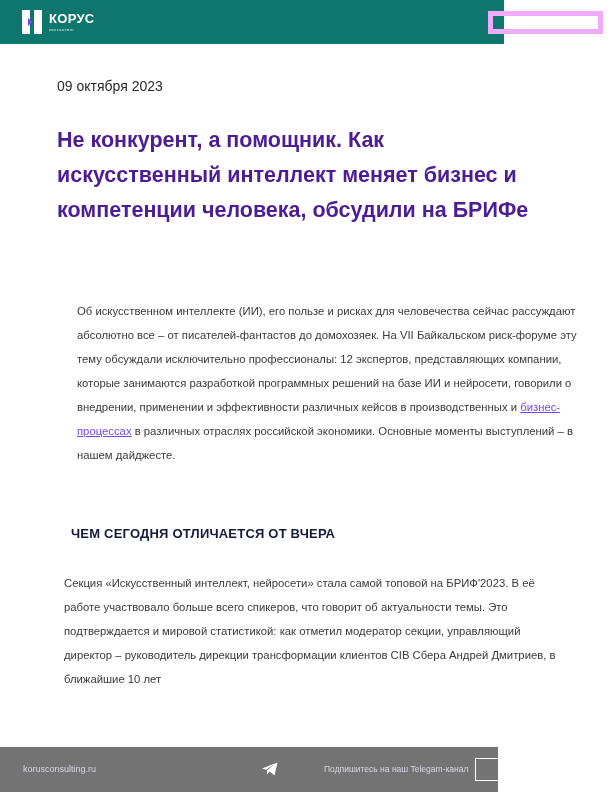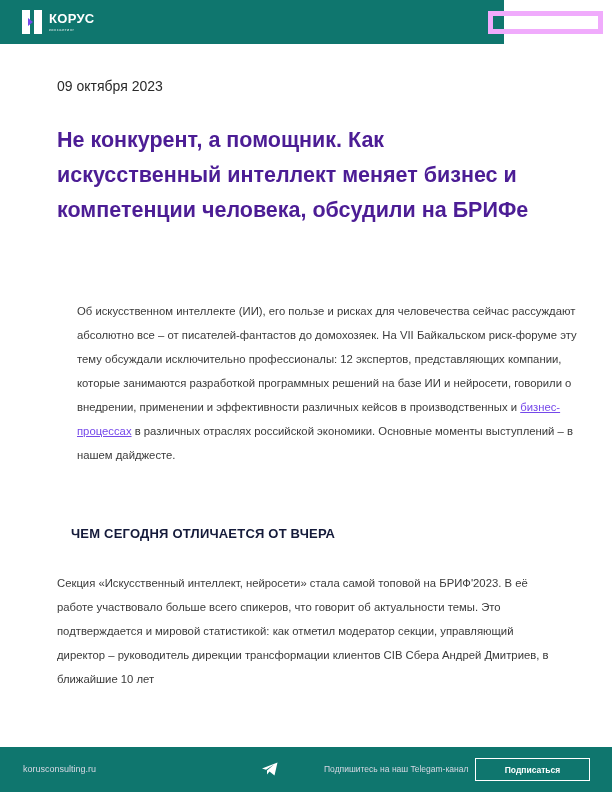--- a/index.html
+++ b/index.html
@@ -28,30 +28,30 @@
 
   .date { position: absolute; left: 57px; top: 78px; font-size: 14px; color: #2a2a2a; }
 
   .title {
     position: absolute; left: 57px; top: 123px; width: 480px;
     font-size: 21.5px; font-weight: bold; line-height: 35px; color: #4c1d95;
   }
 
   .para { position: absolute; left: 57px; width: 500px; font-size: 11.3px; line-height: 24px; color: #3a3a3a; }
   .para1 { top: 299px; margin-left: 20px; }
-  .para2 { top: 571px; }
+  .para2 { top: 571px; margin-left: 7px; }
   .link { color: #7548ea; text-decoration: underline; }
 
   .section-title {
     position: absolute; left: 71px; top: 526px; font-size: 13px; font-weight: bold;
     color: #141a3a; letter-spacing: 0.2px;
   }
 
   .footer {
-    position: absolute; left: 0; top: 747px; width: 612px; height: 45px; background: #0f766e;
+    position: absolute; left: 0; top: 747px; width: 498px; height: 45px; background: #737373;
   }
   .footer-site { position: absolute; left: 23px; top: 17px; font-size: 9px; color: #d8d8e4; }
   .tg-icon { position: absolute; left: 262px; top: 15px; width: 16px; height: 14px; }
   .tg-text { position: absolute; left: 286px; top: 17px; font-size: 8.5px; color: #d8d8e4; padding-left: 38px; }
   .subscribe-btn {
     position: absolute; left: 475px; top: 11px; width: 115px; height: 23px;
     border: 1px solid #ffffff; color: #fff; font-size: 8.5px; font-weight: bold;
     display: flex; align-items: center; justify-content: center;
   }
 </style>

